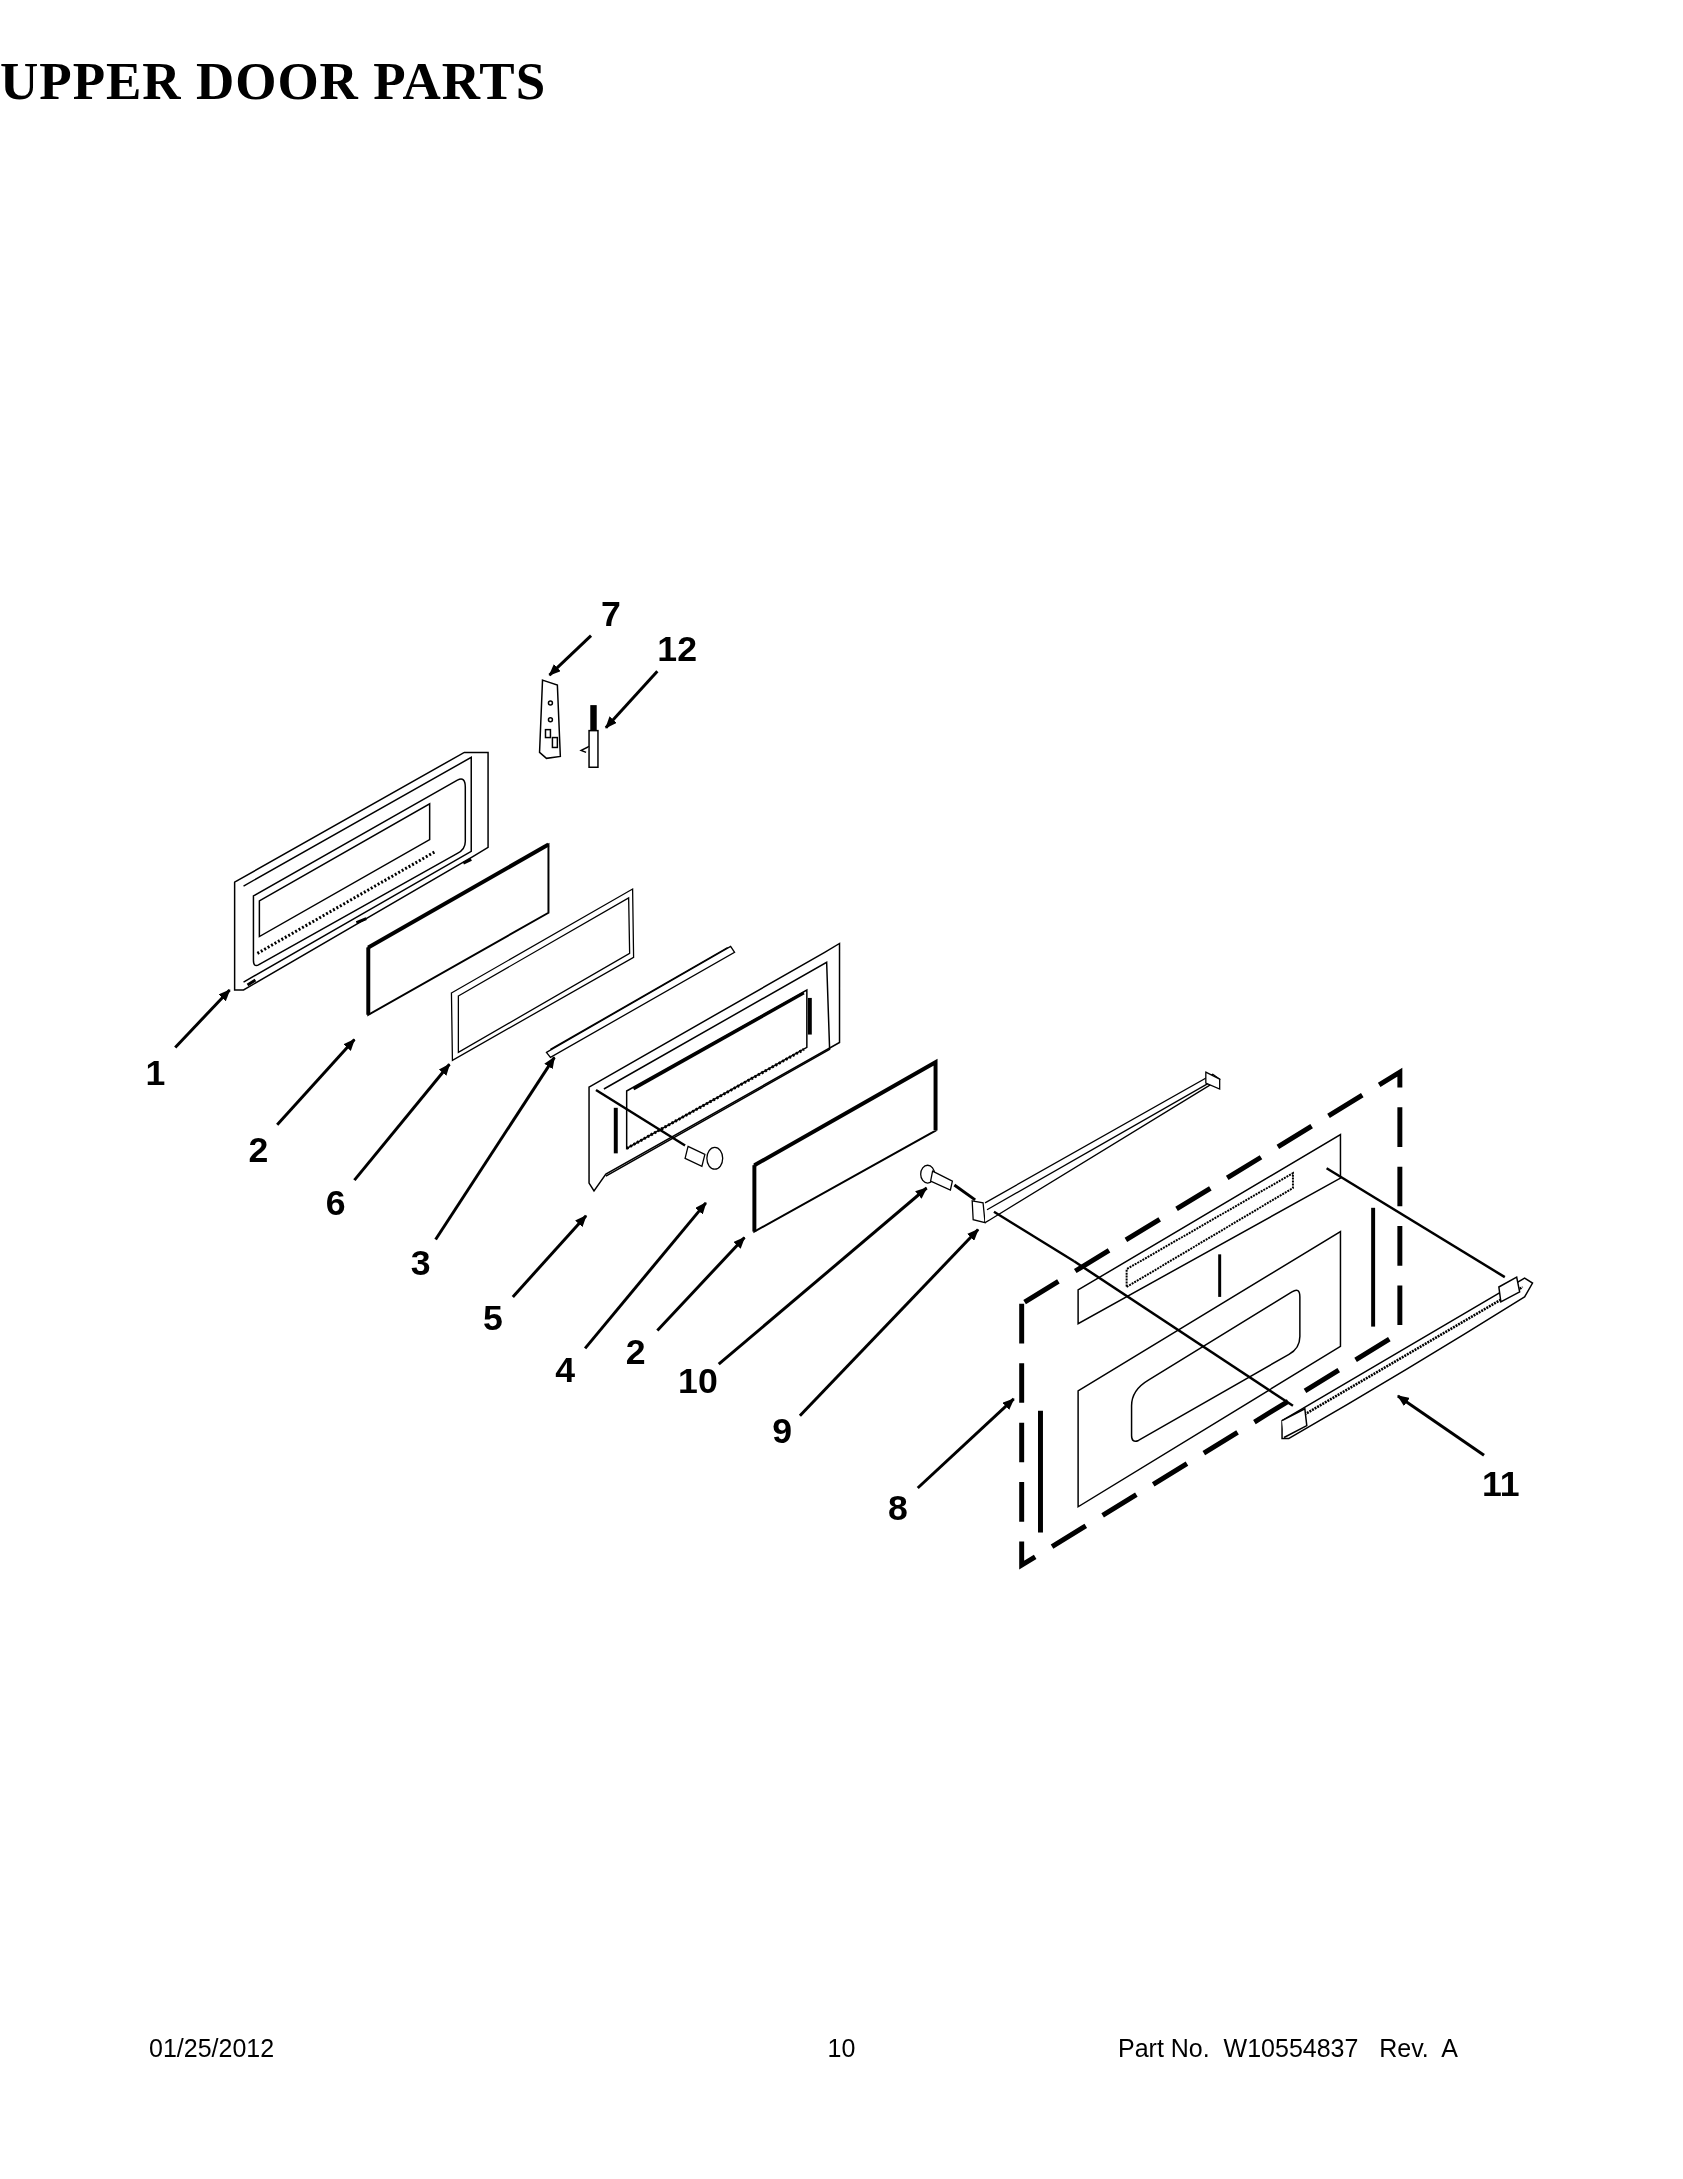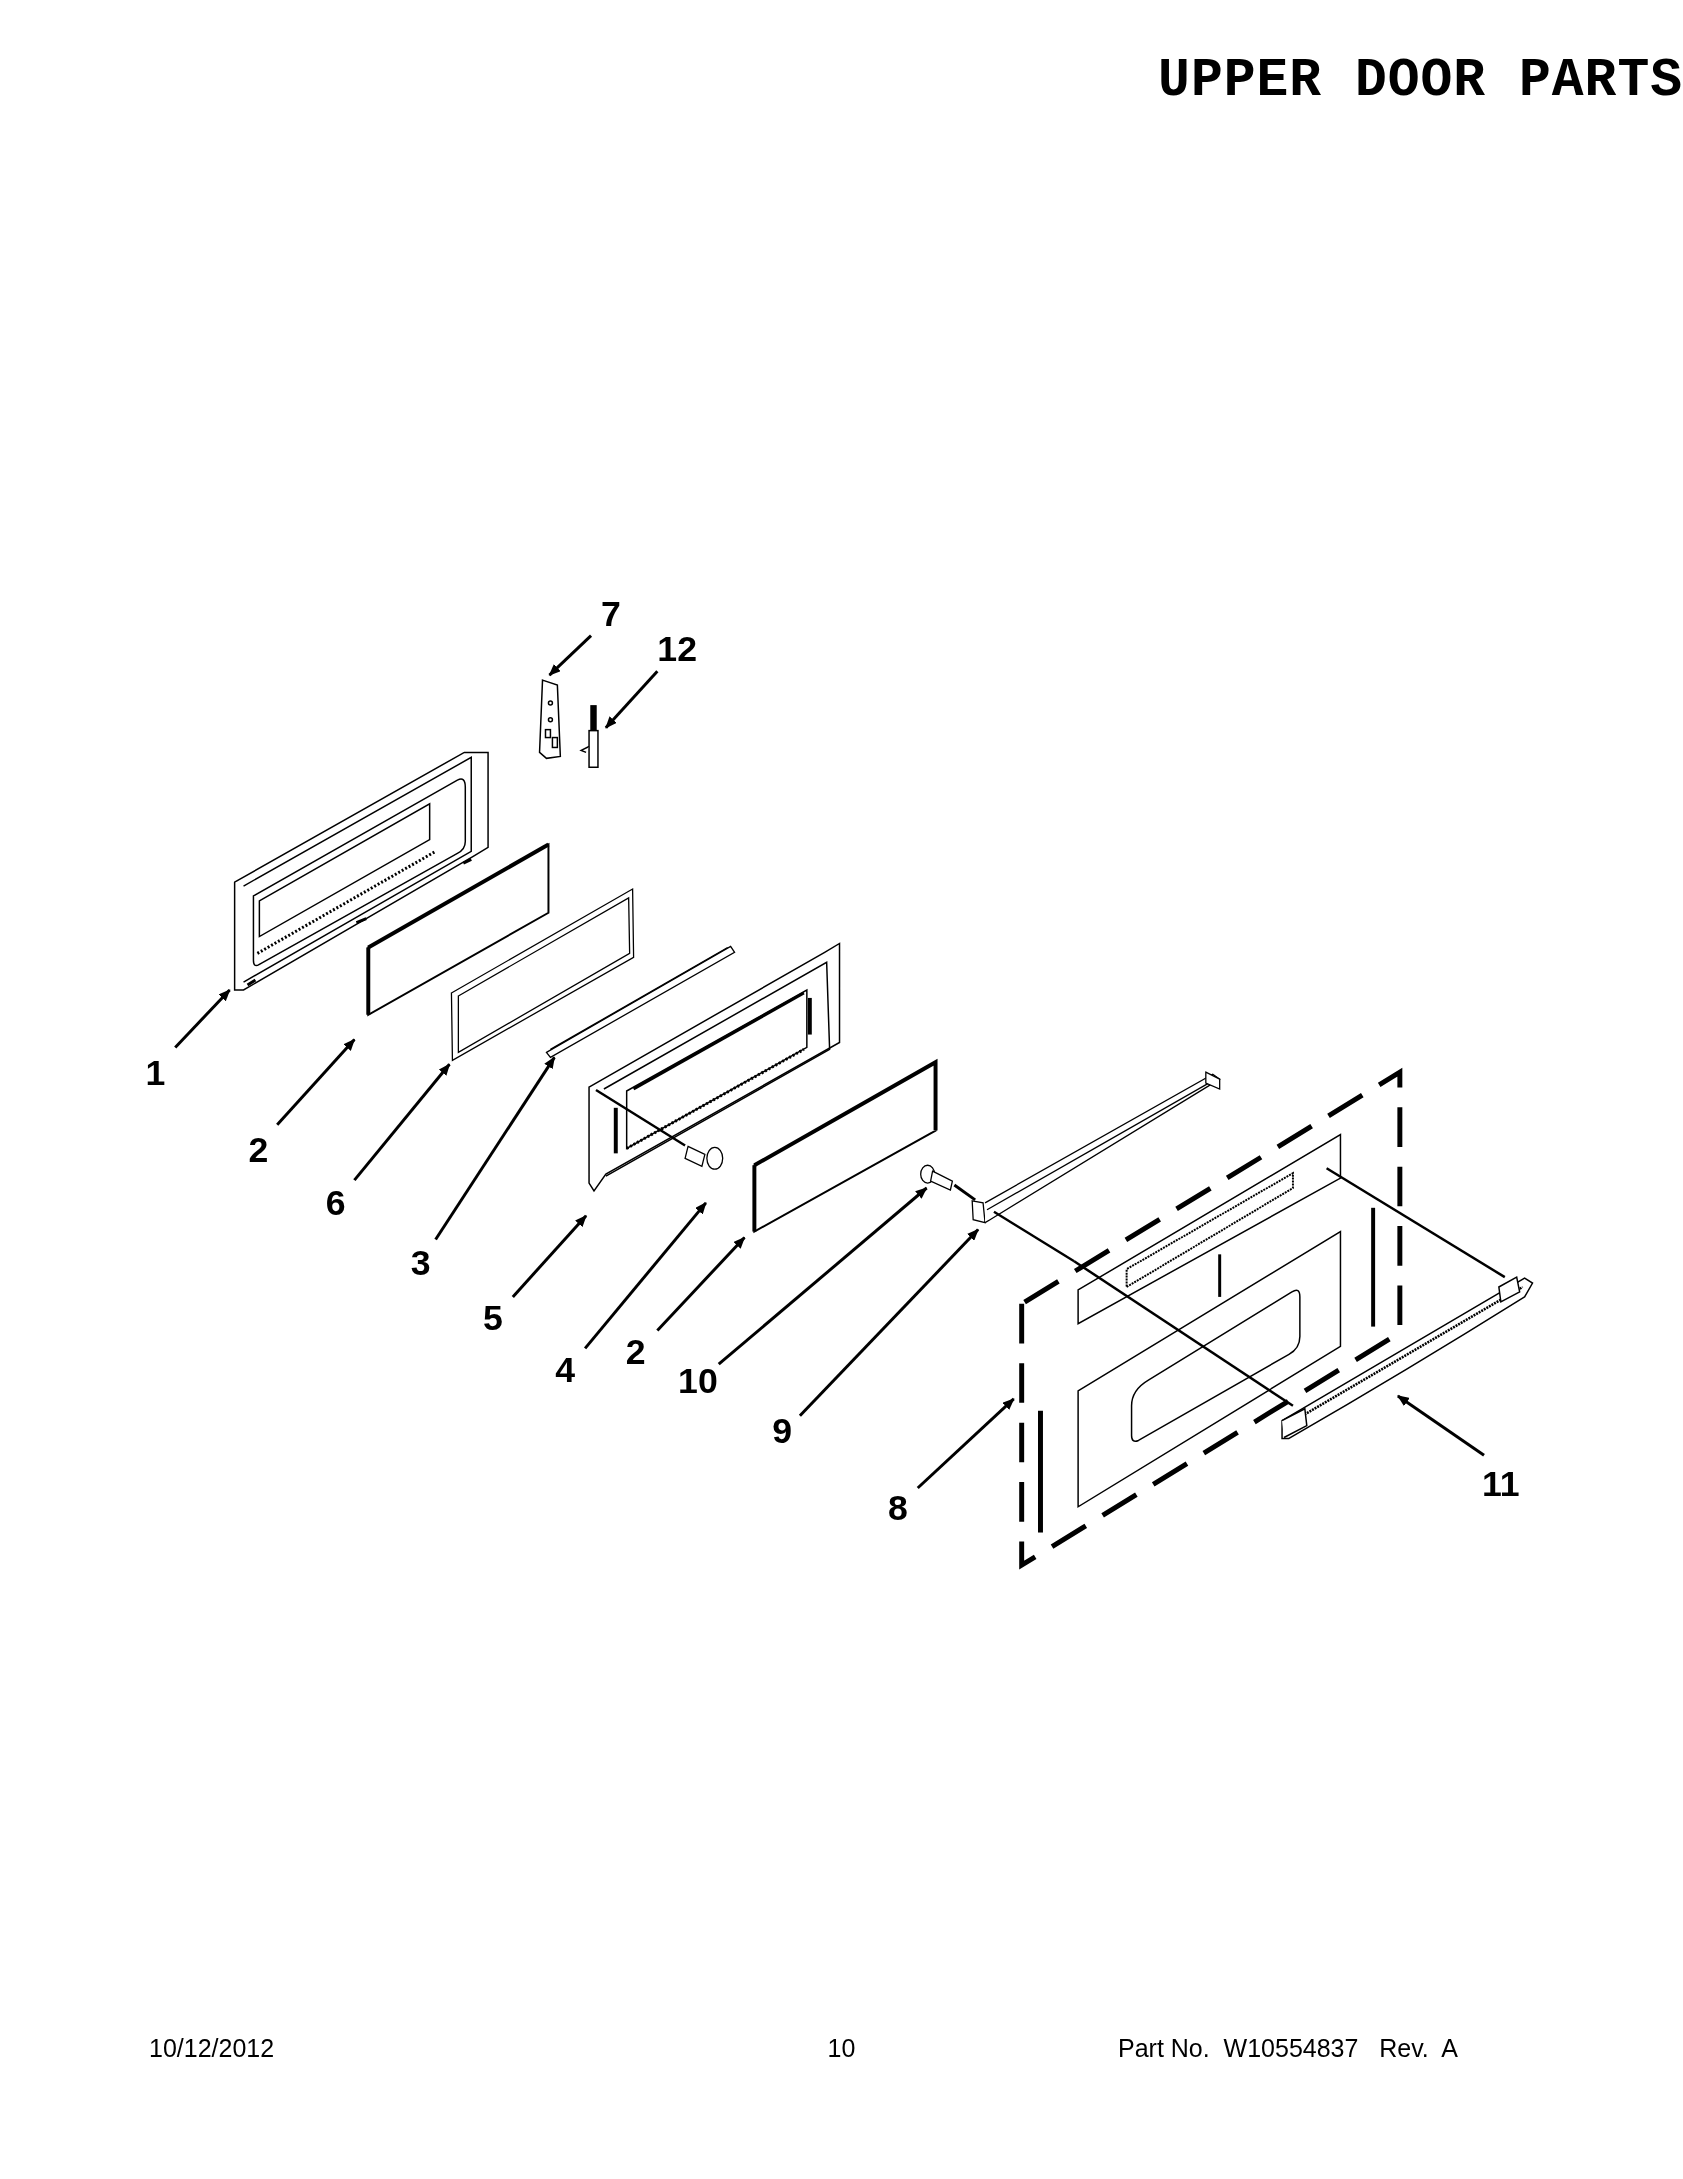--- a/index.html
+++ b/index.html
@@ -1,17 +1,17 @@
 <!DOCTYPE html>
 <html><head>
 <meta charset="utf-8">
 <style>
   html, body { margin:0; padding:0; background:#ffffff; }
   body { width:1683px; height:2179px; position:relative; overflow:hidden; font-family:"Liberation Sans", sans-serif; color:#000; }
-  .title { position:absolute; left:0; width:1683px; top:51px; text-align:right; font-family:Liberation Mono, monospace; font-weight:bold; font-size:53px; letter-spacing:1px; }
+  .title { position:absolute; left:0; width:1683px; top:51px; text-align:left; font-family:Liberation Serif, serif; font-weight:bold; font-size:53px; letter-spacing:1px; }
   .footer { position:absolute; top:2034px; font-size:25px; font-family:"Liberation Sans", sans-serif; }
   .footer.date { left:149px; }
   .footer.page { left:0; width:1683px; text-align:center; }
   .footer.part { left:1118px; white-space:pre; }
   svg.diagram { position:absolute; left:0; top:0; }
   .callout { font-family:"Liberation Sans", sans-serif; font-weight:bold; font-size:36px; }
 </style>
 </head>
 <body>
 
@@ -171,16 +171,16 @@
         <line x1="597" y1="642" x2="555" y2="682" stroke="#000" stroke-width="3" marker-end="url(#arrowhead)"></line>
         <text x="617" y="623" text-anchor="middle" dominant-baseline="middle" class="callout">7</text>
       </g>
       <g>
         <line x1="664" y1="678" x2="612" y2="735" stroke="#000" stroke-width="3" marker-end="url(#arrowhead)"></line>
         <text x="684" y="658" text-anchor="middle" dominant-baseline="middle" class="callout">12</text>
       </g>
     </g>
 </svg>
 
-<div class="footer date">10/12/2012</div>
+<div class="footer date">01/25/2012</div>
 <div class="footer page">10</div>
 <div class="footer part">Part No.  W10554837   Rev.  A</div>
 
 
 </body></html>

